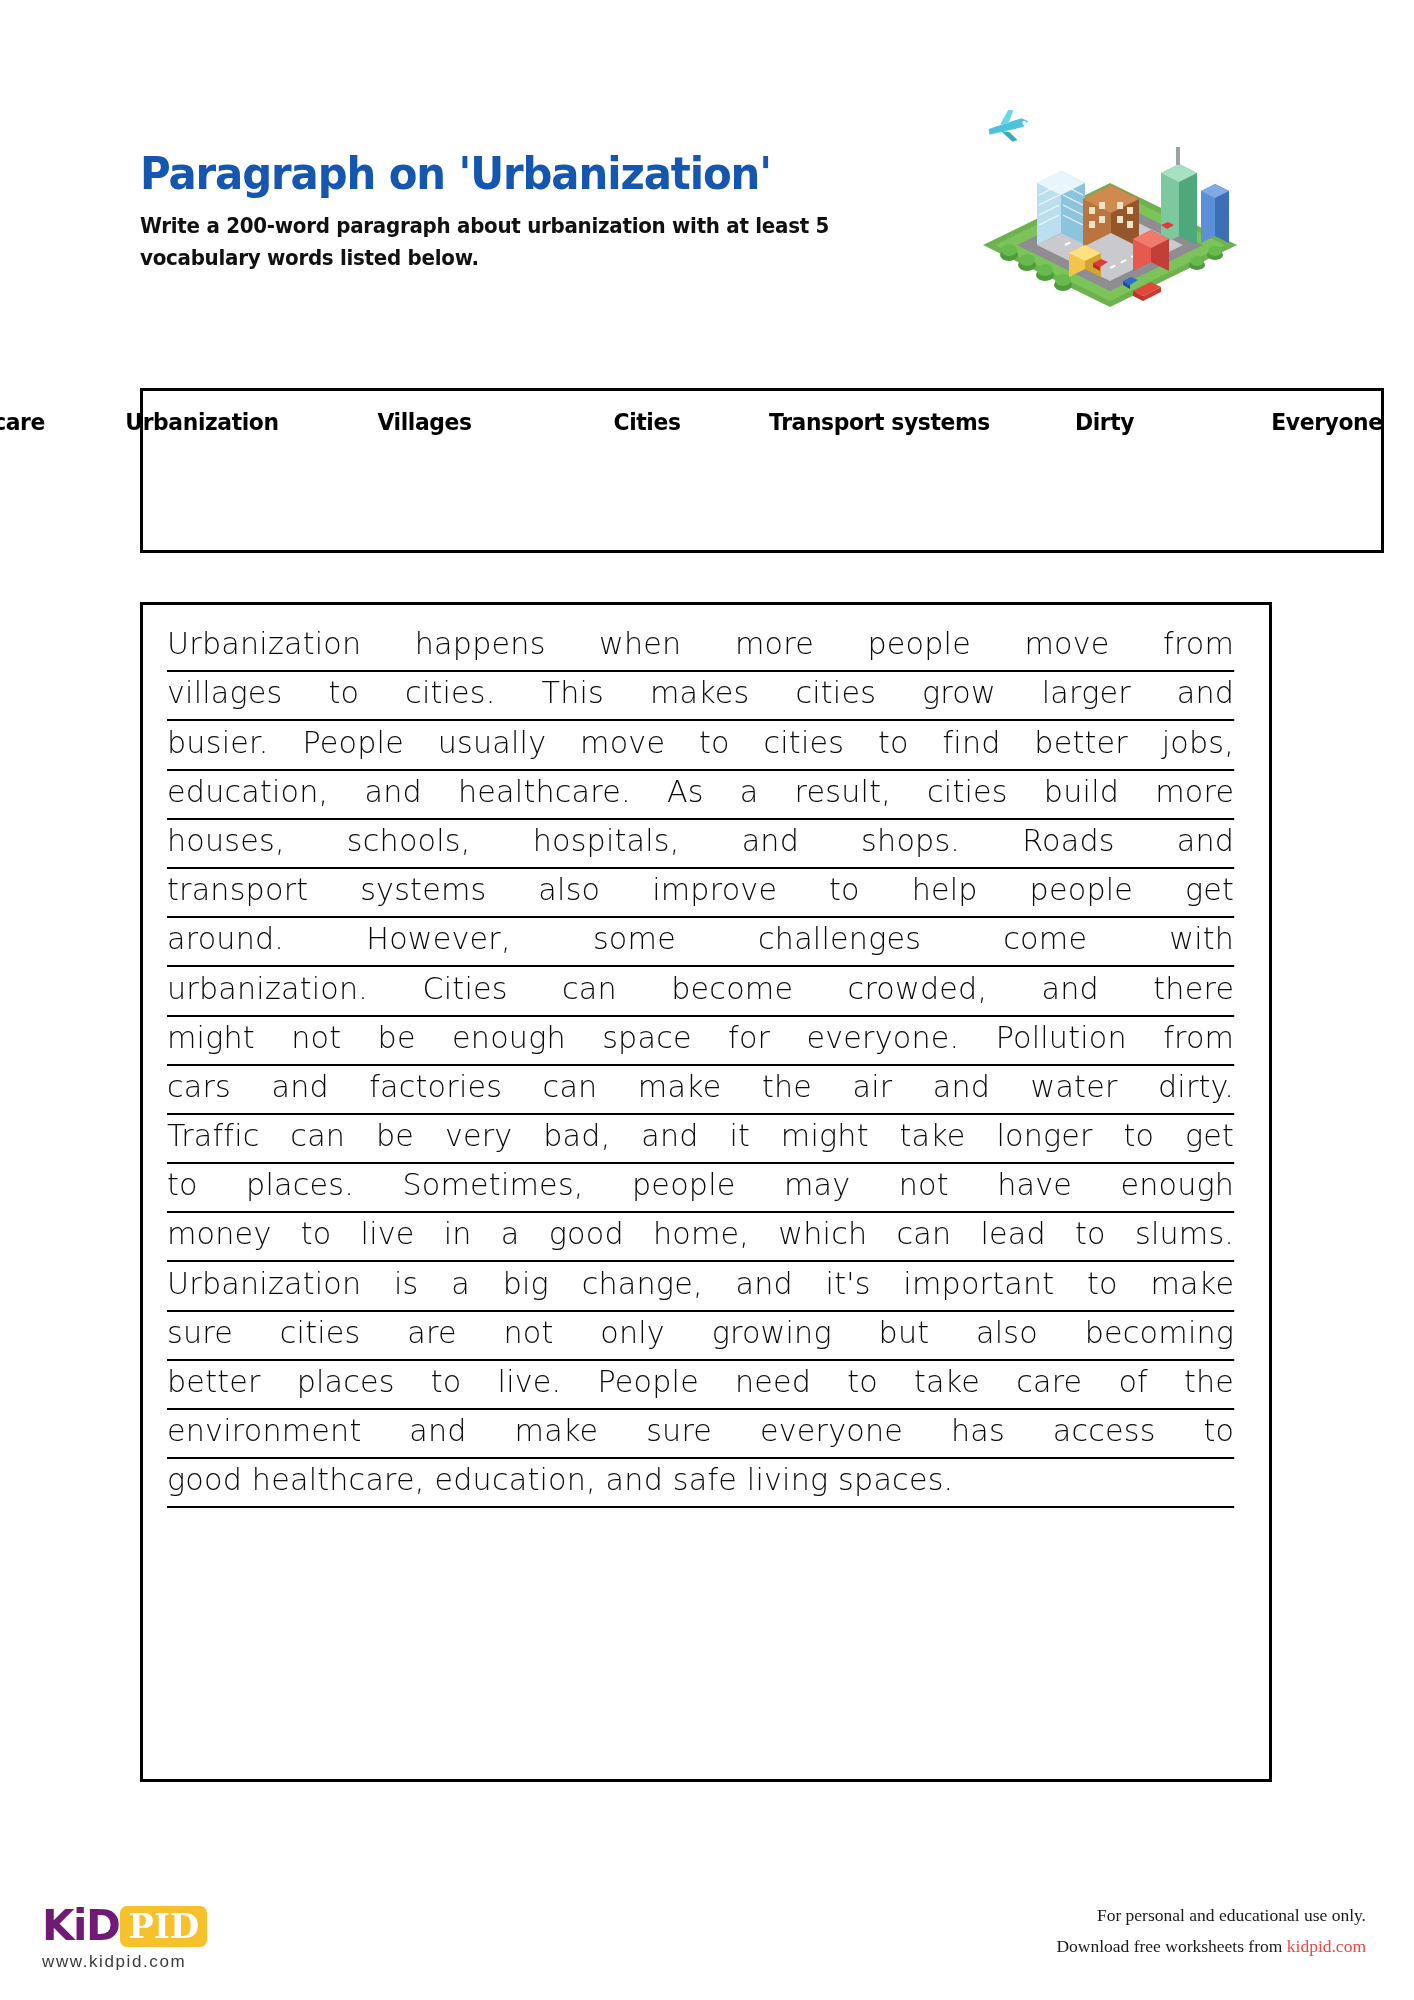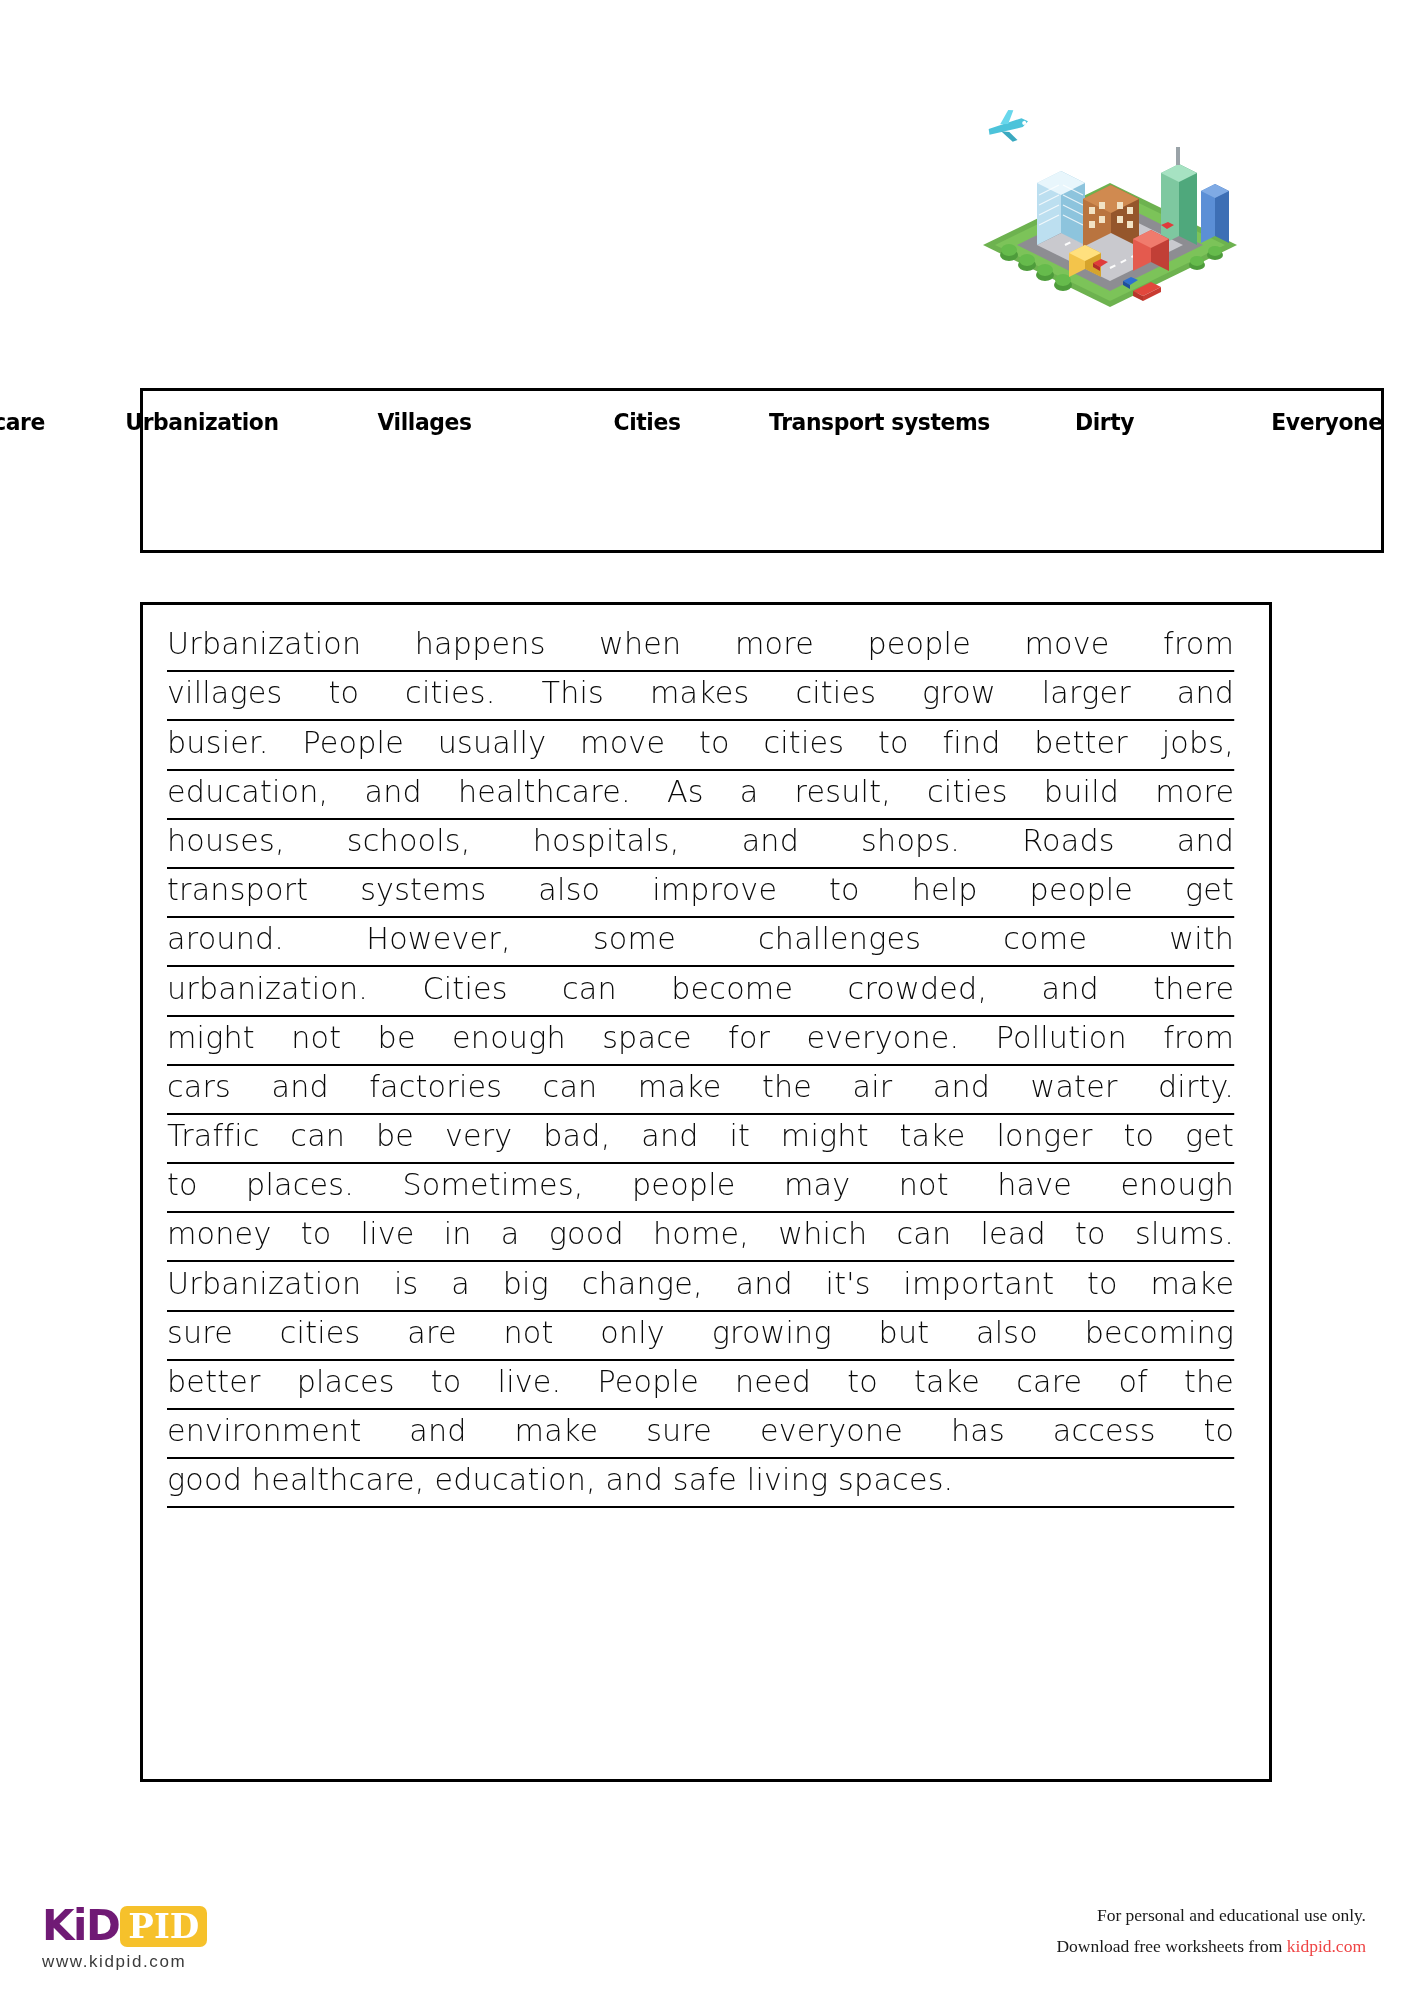--- a/index.html
+++ b/index.html
@@ -205,20 +205,24 @@
   .footer-note a,
   .footer-note .link {
     color: #ef4444;
   }
 </style>
 </head>
 <body>
 
 <div class="page">
 
+  <div class="header">
+    <h1 class="worksheet-title">Paragraph on 'Urbanization'</h1>
+    <p class="worksheet-subtitle">Write a 200-word paragraph about urbanization with at least 5 vocabulary words listed below.</p>
+  </div>
 
   <div class="illustration">
     <svg width="290" height="220" viewBox="0 0 290 220" xmlns="http://www.w3.org/2000/svg">
       <defs>
         <linearGradient id="glassG" x1="0" y1="0" x2="0" y2="1">
           <stop offset="0%" stop-color="#d9edf7"></stop>
           <stop offset="100%" stop-color="#a9d4e8"></stop>
         </linearGradient>
       </defs>
 

